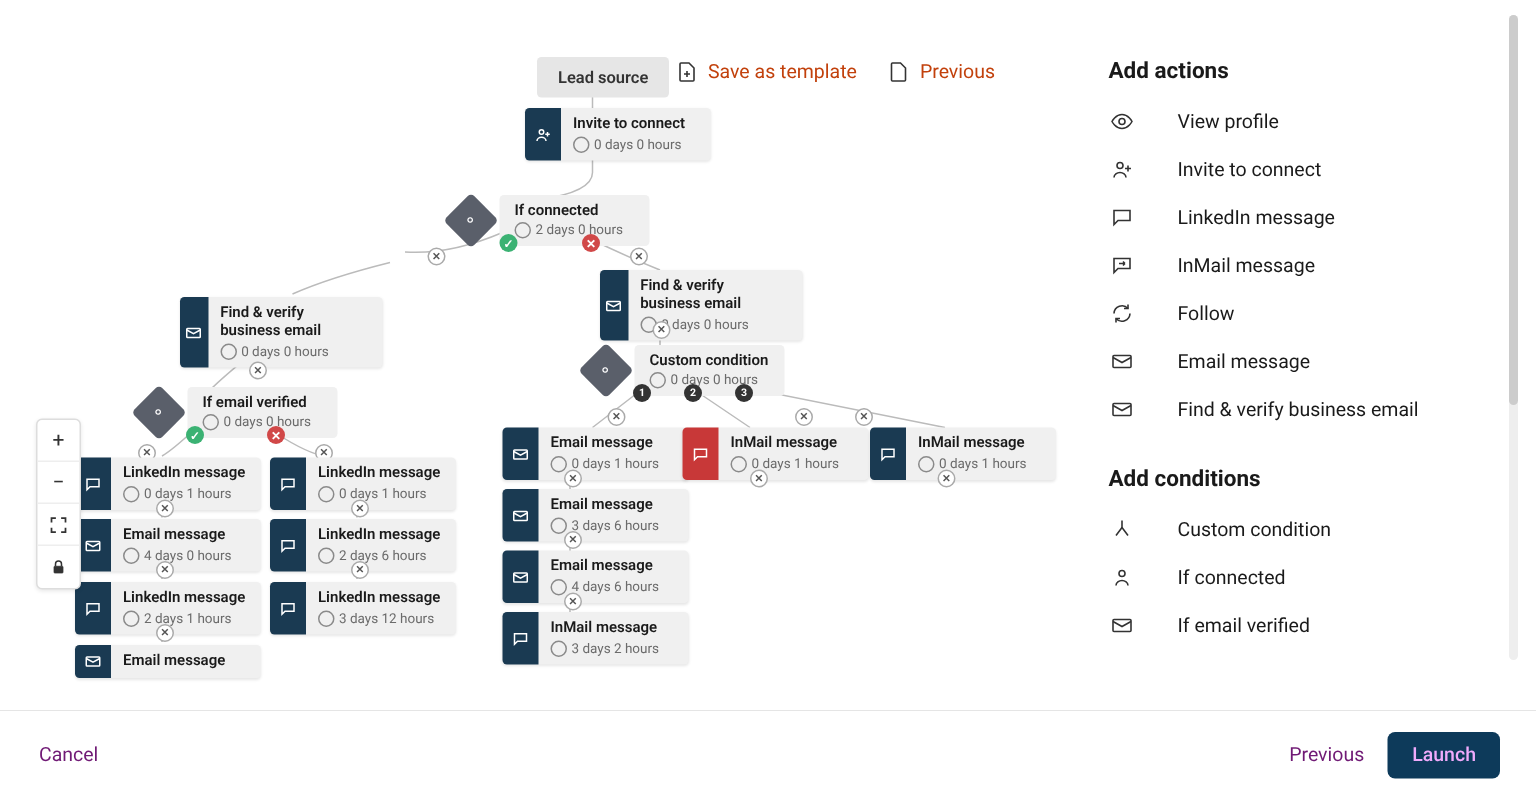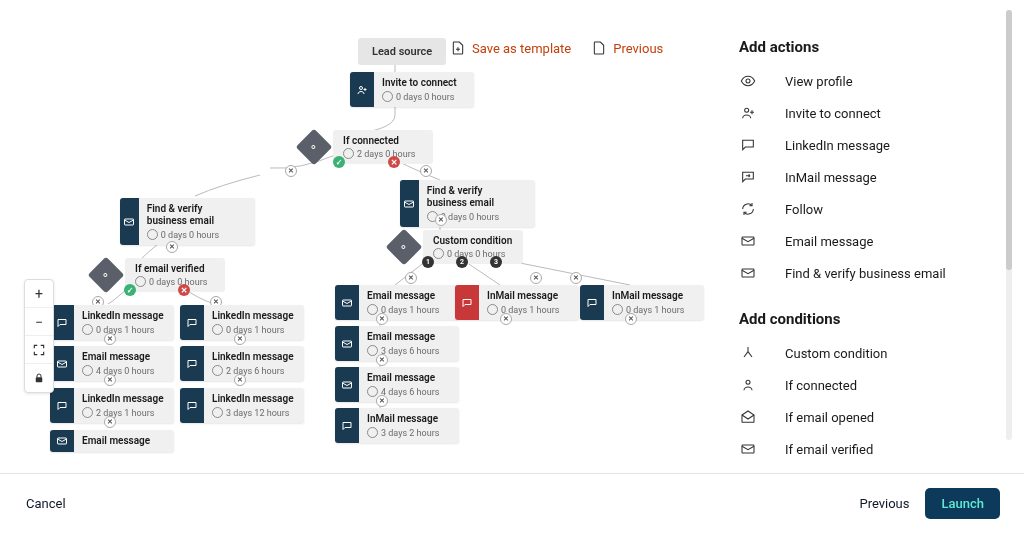--- a/index.html
+++ b/index.html
@@ -44,23 +44,23 @@
 .sidebar h2{font-size:15px;font-weight:700;color:#1a1a1a;margin-bottom:16px}
 .action-list{display:flex;flex-direction:column;gap:14px;margin-bottom:28px}
 .action-item{display:flex;align-items:center;gap:28px;font-size:13px;color:#1a1a1a;cursor:pointer}
 .action-item .ic{width:18px;height:18px;display:flex;align-items:center;justify-content:center;flex-shrink:0}
 
 .scrollbar{position:absolute;right:12px;top:10px;width:6px;height:430px;background:#eee;border-radius:3px}
 .scrollbar-thumb{width:6px;height:260px;background:#ccc;border-radius:3px}
 
 .footer{position:absolute;bottom:0;left:0;right:0;height:60px;border-top:1px solid #e5e5e5;display:flex;align-items:center;justify-content:space-between;padding:0 24px;background:#fff}
 .footer .left,.footer .right{display:flex;align-items:center;gap:14px}
-.btn-text{font-size:13px;color:#0f172a;cursor:pointer;padding:8px 2px}
+.btn-text{font-size:13px;color:#701a75;cursor:pointer;padding:8px 2px}
 .btn-outline{font-size:13px;color:#333;border:1px solid #ccc;background:#fff;padding:8px 14px;border-radius:5px;cursor:pointer}
-.btn-primary{font-size:13px;color:#5eead4;background:#0d3a5a;padding:8px 16px;border-radius:5px;cursor:pointer;font-weight:500}
+.btn-primary{font-size:13px;color:#f0abfc;background:#0d3a5a;padding:8px 16px;border-radius:5px;cursor:pointer;font-weight:500}
 
 
 .ic svg{width:16px;height:16px;stroke:#333;stroke-width:1.6;fill:none}
 </style>
 </head>
 <body>
 
 <div class="canvas">
 
   <div class="top-actions">
@@ -444,29 +444,20 @@
           <svg viewBox="0 0 24 24">
             <circle cx="12" cy="8" r="3"></circle>
             <path d="M6 20c0-3 3-5 6-5s6 2 6 5"></path>
           </svg>
         </span>
         <span>If connected</span>
       </div>
     <div class="action-item">
         <span class="ic">
           <svg viewBox="0 0 24 24">
-            <path d="M3 9l9-6 9 6v10a1 1 0 0 1-1 1H4a1 1 0 0 1-1-1V9z"></path>
-            <path d="M3 9l9 6 9-6"></path>
-          </svg>
-        </span>
-        <span>If email opened</span>
-      </div>
-    <div class="action-item">
-        <span class="ic">
-          <svg viewBox="0 0 24 24">
             <rect x="3" y="6" width="18" height="12" rx="1"></rect>
             <path d="M3 8l9 5 9-5"></path>
           </svg>
         </span>
         <span>If email verified</span>
       </div>
     <div class="action-item">
         <span class="ic"></span>
       </div>
   </div>

